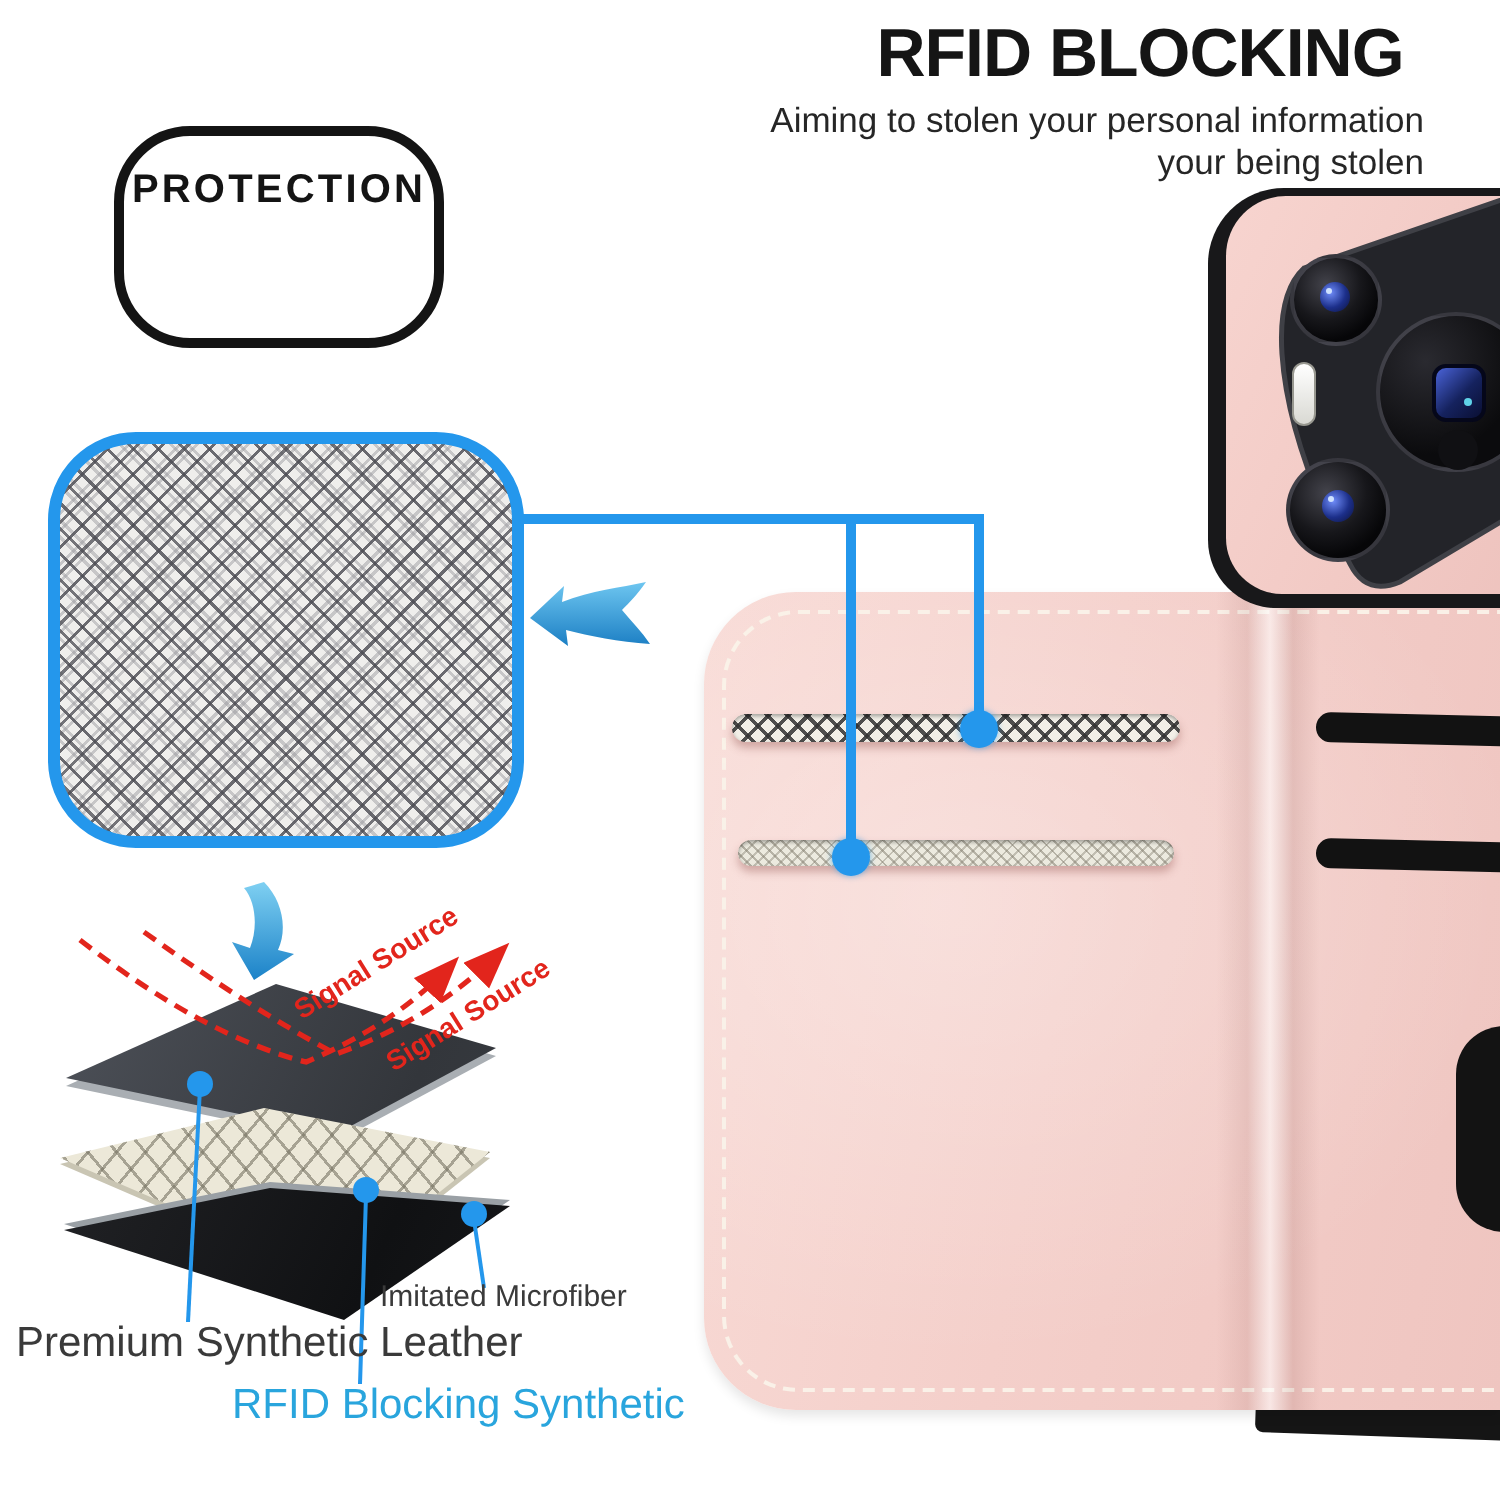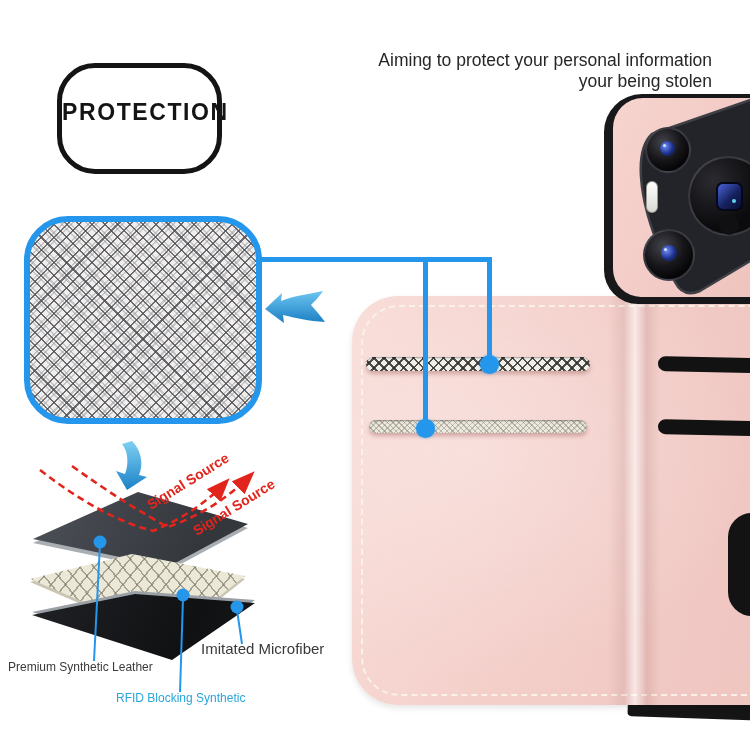--- a/index.html
+++ b/index.html
@@ -25,21 +25,21 @@
     border:5px solid #141414;border-radius:38px;background:#fff;
     text-align:center;padding-top:13px;
   }
   .badge-brand{font-size:50px;line-height:50px;font-weight:700;color:#141414;letter-spacing:-1px;white-space:nowrap;}
   .badge-i{position:relative;display:inline-block;}
   .badge-dot{
     position:absolute;left:50%;margin-left:-5.5px;top:2px;width:11px;height:11px;
     border-radius:50%;background:#e3261d;
   }
   .badge-arcs{position:absolute;left:50%;margin-left:-17px;top:-22px;width:34px;height:24px;overflow:visible;}
-  .badge-caption{font-size:23px;font-weight:700;letter-spacing:1.6px;color:#141414;margin-top:18px;}
+  .badge-caption{font-size:20px;font-weight:700;letter-spacing:1.6px;color:#141414;margin-top:3px;}
 
   
   .swatch{
     position:absolute;left:24px;top:216px;width:238px;height:208px;z-index:4;
     border:6px solid #2497ec;border-radius:44px;
     background-color:#efeeec;
     background-image:
       repeating-linear-gradient(45deg, rgba(75,75,82,0.75) 0 1.5px, transparent 1.5px 9px),
       repeating-linear-gradient(-45deg, rgba(75,75,82,0.75) 0 1.5px, transparent 1.5px 9px),
       repeating-linear-gradient(45deg, rgba(150,150,155,0.45) 3px 4.5px, transparent 4.5px 9px),
@@ -145,32 +145,33 @@
       repeating-linear-gradient(-50deg, rgba(120,116,100,0.6) 0 1.5px, transparent 1.5px 11px);}
   .layer.bot-edge{clip-path:polygon(22px 172px,125px 151px,245px 160px,162px 217px);background:#9aa0a5;}
   .layer.bot-main{clip-path:polygon(22px 175px,125px 154px,245px 163px,162px 220px);
                   background:linear-gradient(115deg,#292a2e 0%,#101113 60%,#1c1d20 100%);}
   .diagram-overlay{position:absolute;left:0;top:0;width:312px;height:285px;overflow:visible;}
   .sig{position:absolute;color:#e2251c;font-size:14px;font-weight:700;white-space:nowrap;
        transform:rotate(-32deg);transform-origin:0 0;}
   .sig.s1{left:134px;top:59px;}
   .sig.s2{left:180px;top:85px;}
 
-  .mat-label{position:absolute;font-size:12px;color:#3a3a3a;white-space:nowrap;z-index:2;}
+  .mat-label{position:absolute;font-size:21px;color:#3a3a3a;white-space:nowrap;z-index:2;}
   .mat-label.premium{left:8px;top:660px;}
   .mat-label.rfid-mat{left:116px;top:691px;color:#29a5dd;}
-  .mat-label.micro{left:201px;top:640px;font-size:15px;}
+  .mat-label.micro{left:190px;top:640px;font-size:15px;}
 </style>
 </head>
 <body>
 
 <div class="stage">
 
+  <div class="title">RFID BLOCKING</div>
   <div class="subtitle">
-    <div>Aiming to protect your personal information</div>
+    <div>Aiming to stolen your personal information</div>
     <div>your being stolen</div>
   </div>
 
   <div class="badge">
     <div class="badge-caption">PROTECTION</div>
   </div>
 
   <div class="diagram">
     <div class="layer top-edge"></div>
     <div class="layer top-main"></div>

